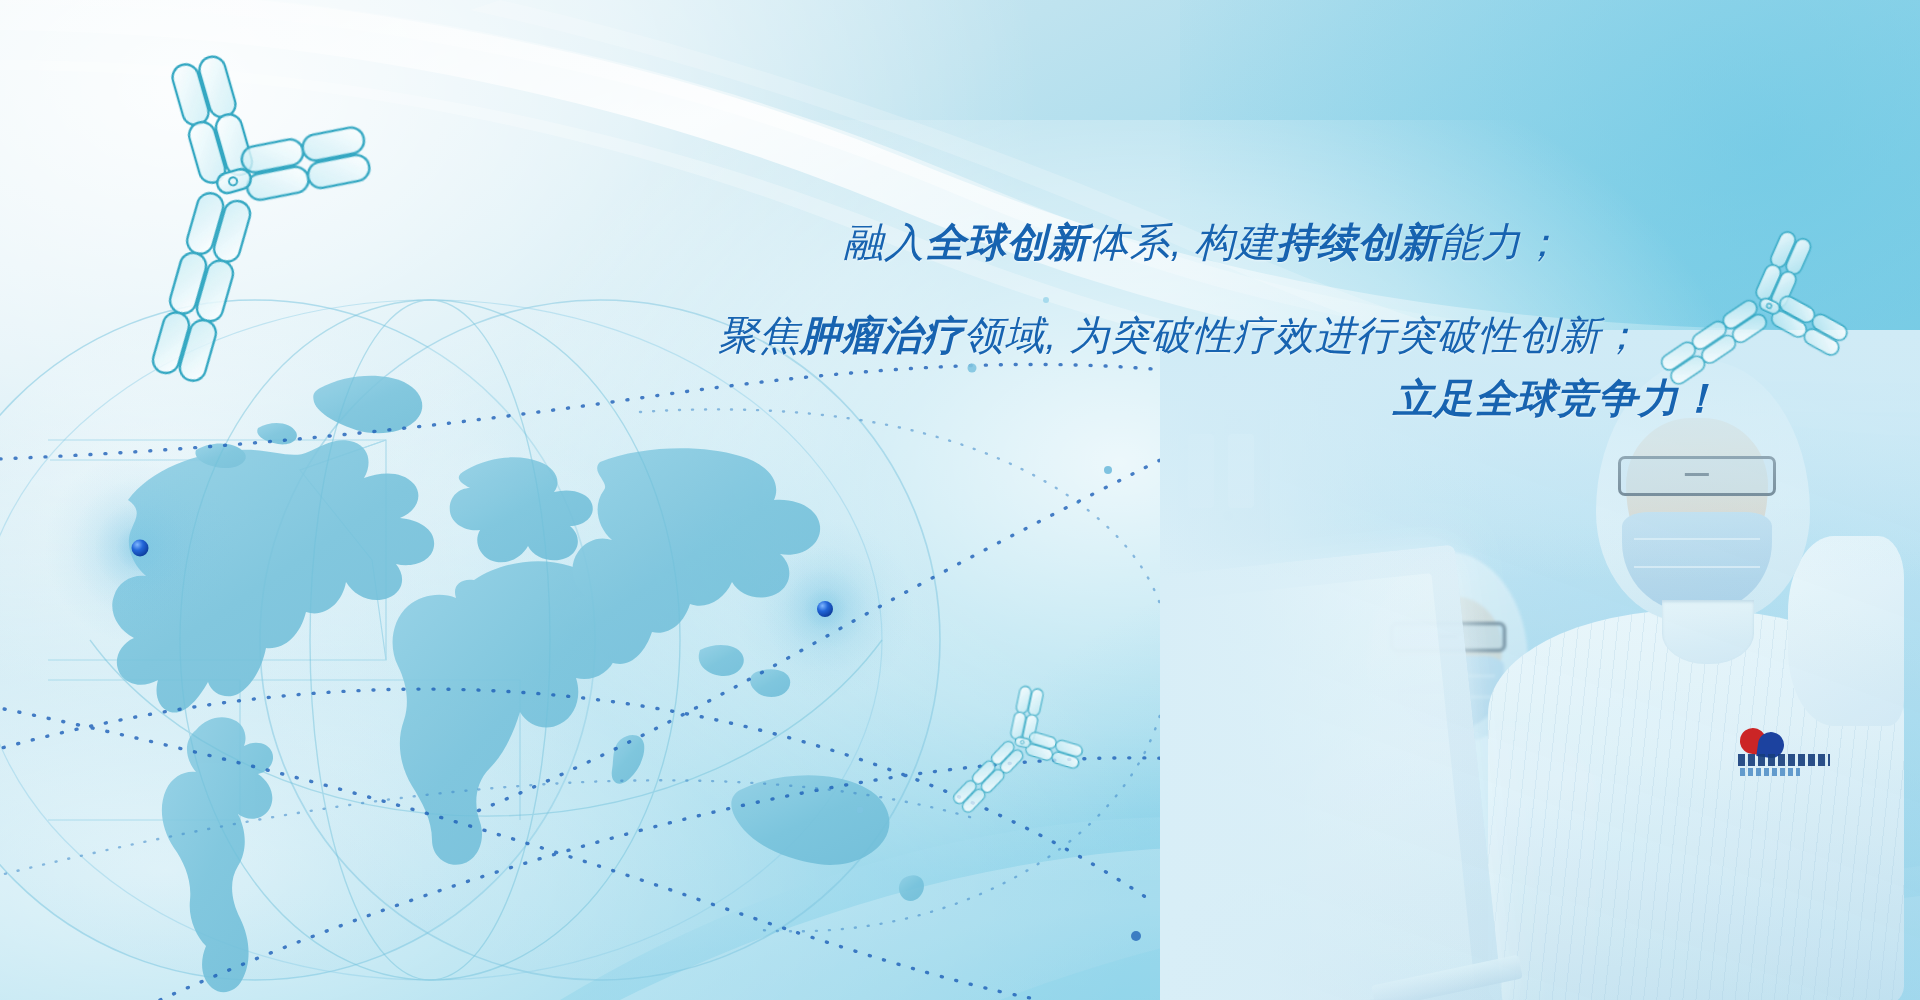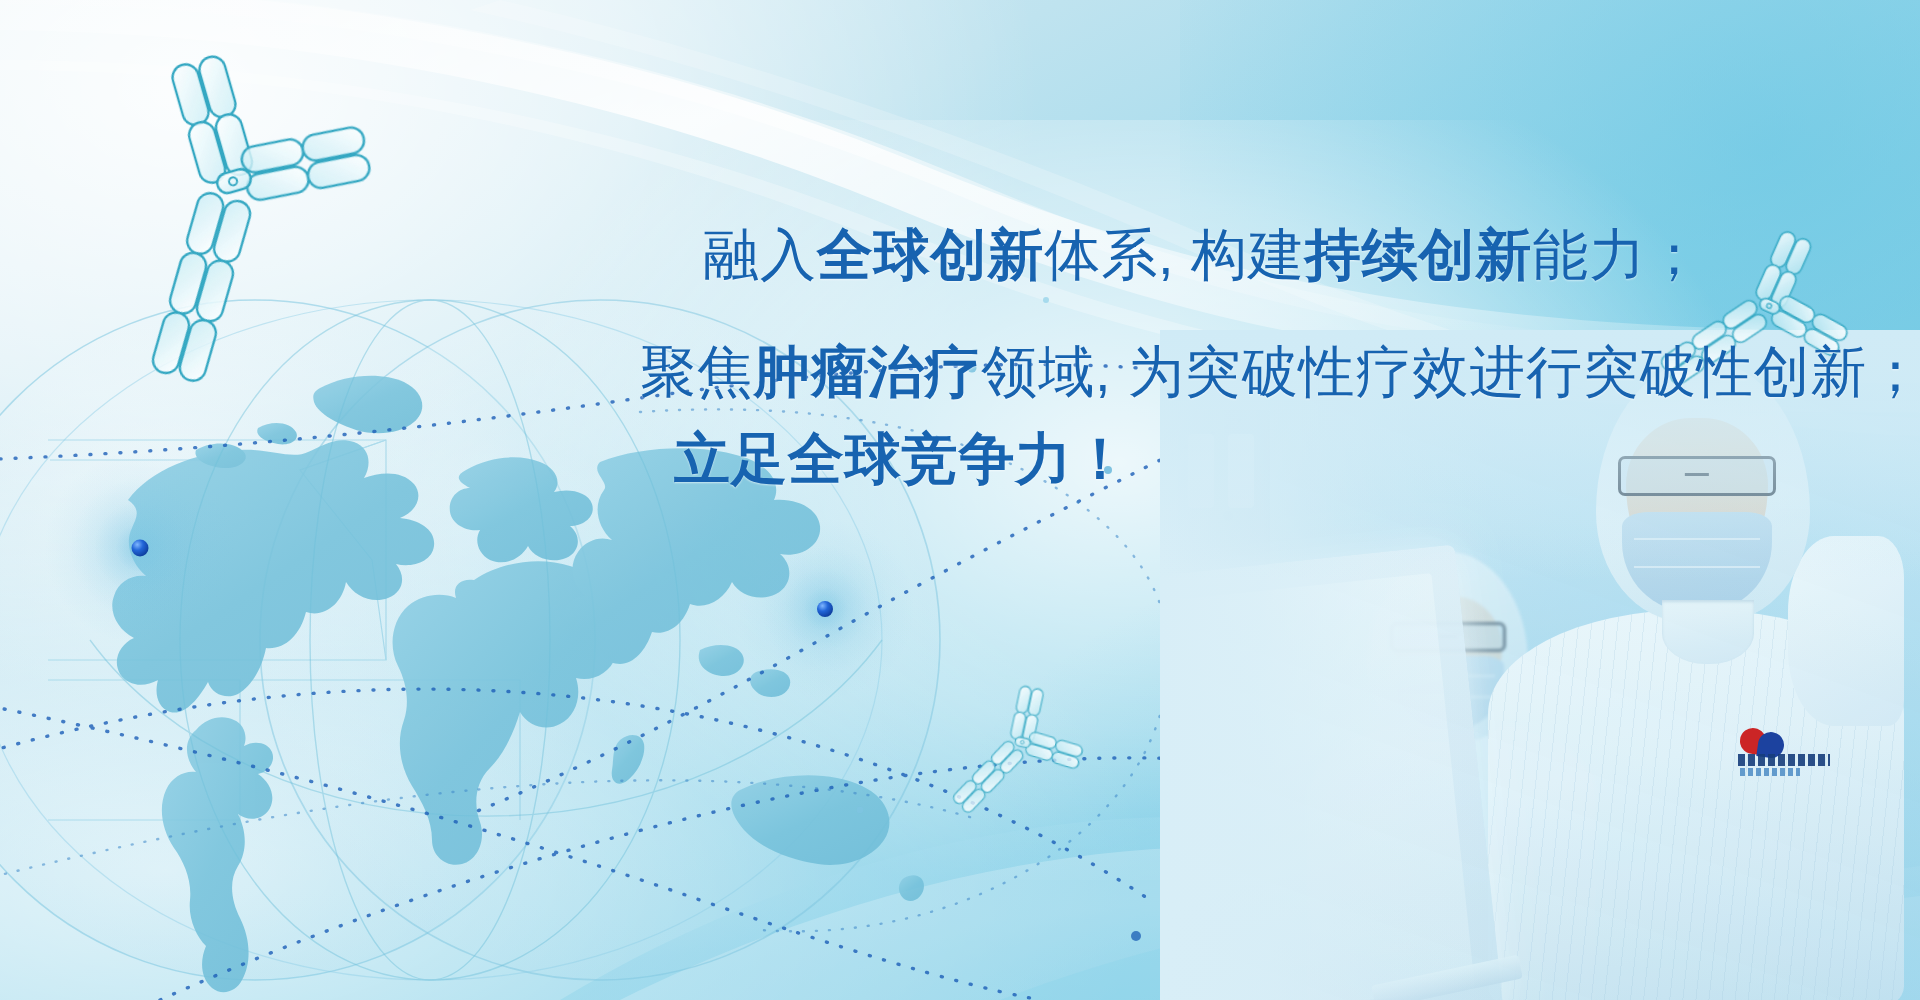--- a/index.html
+++ b/index.html
@@ -182,22 +182,22 @@
 
   
   .headline{
     position:absolute;left:640px;top:212px;width:1080px;
     text-align:center;
     color:#1763b0;
     letter-spacing:.055em;
     line-height:1.52;
     text-shadow:0 1px 2px rgba(255,255,255,.55);
   }
-  .hl-line{font-size:56px;font-weight:400;white-space:nowrap;}
-  .hl-line.l3{text-align:left;}
+  .hl-line{font-size:40px;font-weight:400;white-space:nowrap;font-style:italic;}
+  .hl-line.l3{text-align:right;}
   .hl-b{font-weight:700;}
   .l1{padding-left:46px;}
   .l2{padding-left:0px;margin-top:32px;}
   .l3{padding-left:34px;margin-top:2px;}
 </style>
 </head>
 <body>
 
 <div class="stage">
 

